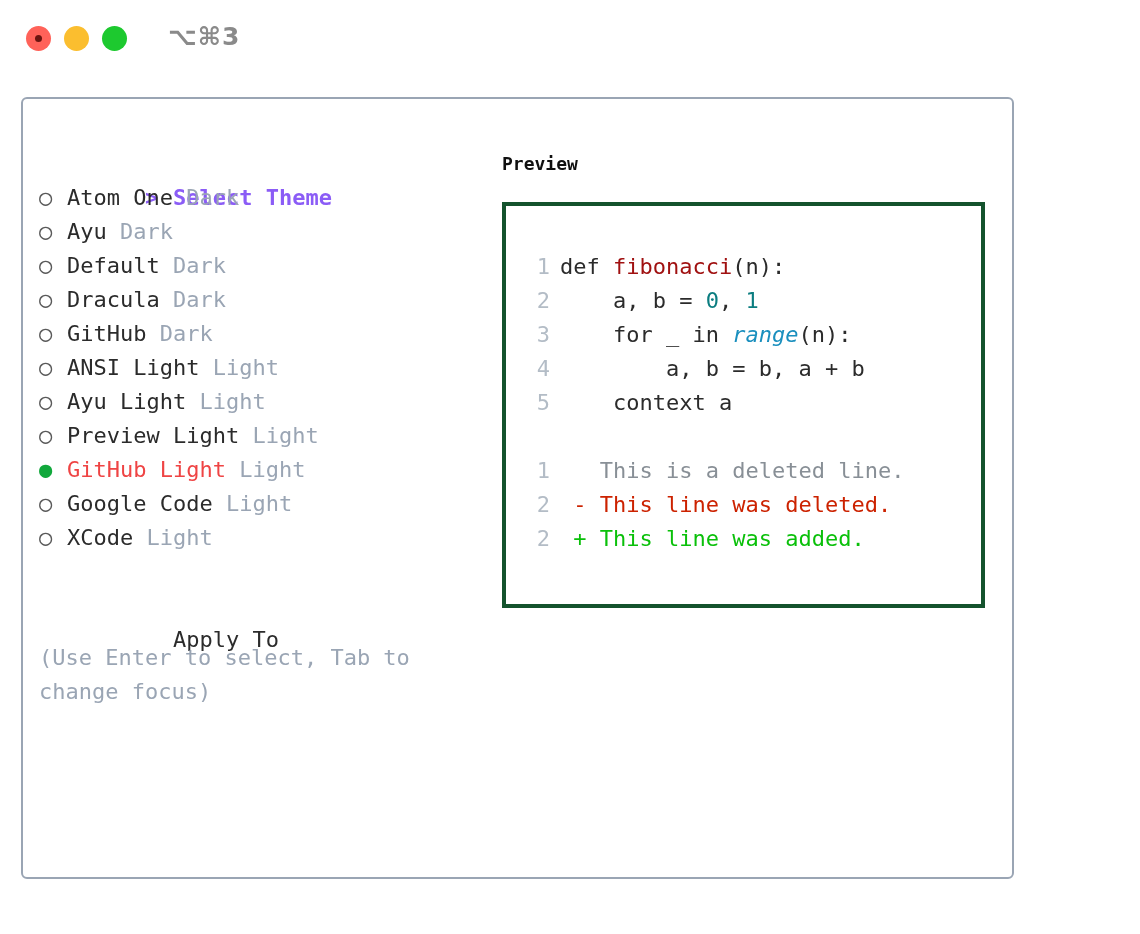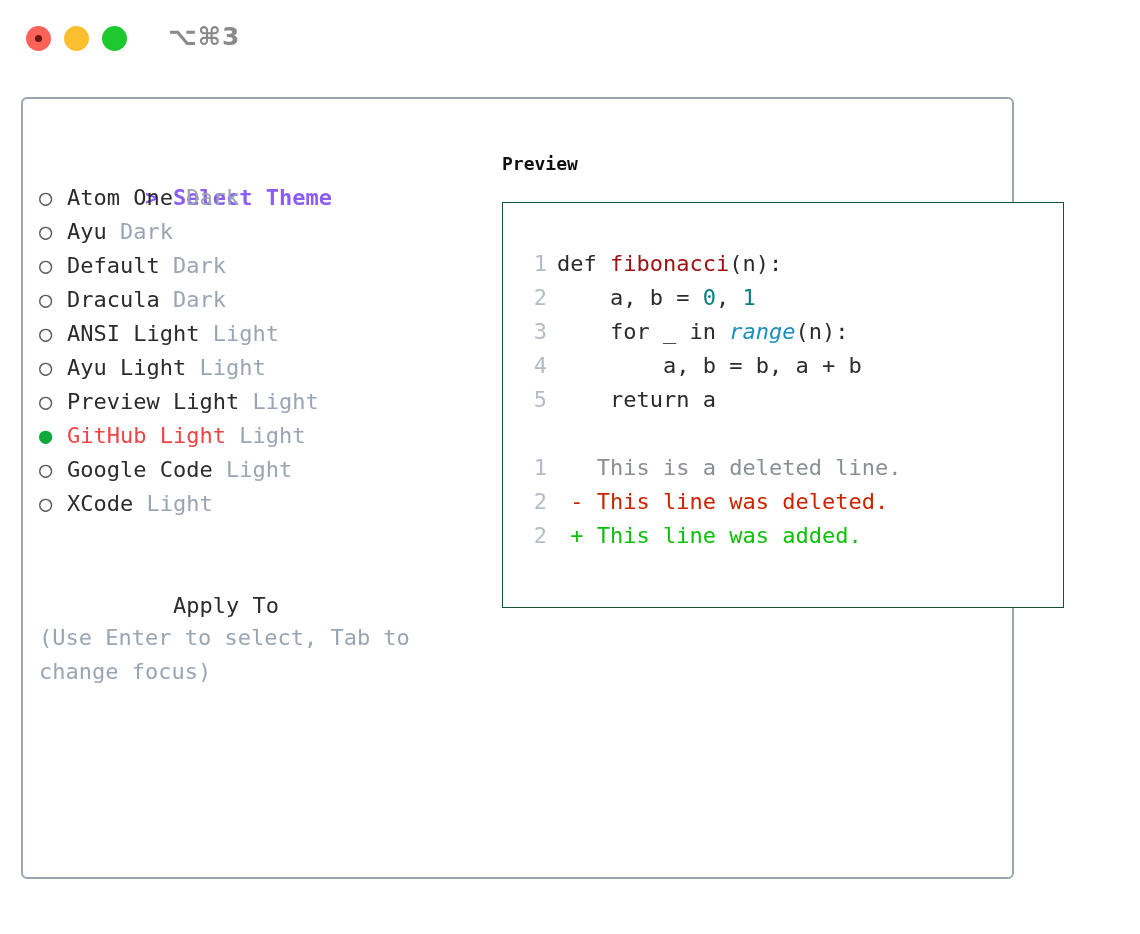--- a/index.html
+++ b/index.html
@@ -104,21 +104,21 @@
     color: #8b5cf6;
   }
   .bullet-off { color: #5a5a5a; }
   .bullet-on  { color: #11a83c; }
   .name-sel   { color: #ef4444; }
   .tag        { color: #9aa5b4; }
 
   .spacer-sm { height: 34px; }
 
   .hint {
-    margin-top: 32px;
+    margin-top: 18px;
     font-size: 22px;
     line-height: 34px;
     color: #9aa5b4;
     width: 400px;
     white-space: pre-wrap;
   }
 
   
   .right-col {
     position: absolute;
@@ -127,23 +127,23 @@
     width: 480px;
   }
   .preview-title {
     font-size: 18px;
     font-weight: bold;
     color: #101010;
     line-height: 34px;
   }
   .code-box {
     margin-top: 21px;
-    width: 562px;
+    width: 483px;
     height: 406px;
-    border: 1px solid #14532d;
+    border: 4px solid #14532d;
     box-sizing: border-box;
     background: #ffffff;
     position: relative;
   }
   .code-inner {
     position: absolute;
     left: 0; top: 44px;
     width: 100%;
   }
   .cline {
@@ -188,20 +188,21 @@
 
       <div class="row hdr">
         <span class="marker">&gt;</span><span>Select Theme</span>
       </div>
 
       <div id="theme-items">
           <div class="row"><span class="marker bullet-off">○</span><span>Atom One</span><span class="tag"> Dark</span></div>
           <div class="row"><span class="marker bullet-off">○</span><span>Ayu</span><span class="tag"> Dark</span></div>
           <div class="row"><span class="marker bullet-off">○</span><span>Default</span><span class="tag"> Dark</span></div>
           <div class="row"><span class="marker bullet-off">○</span><span>Dracula</span><span class="tag"> Dark</span></div>
+          <div class="row"><span class="marker bullet-off">○</span><span>GitHub</span><span class="tag"> Dark</span></div>
           <div class="row"><span class="marker bullet-off">○</span><span>ANSI Light</span><span class="tag"> Light</span></div>
           <div class="row"><span class="marker bullet-off">○</span><span>Ayu Light</span><span class="tag"> Light</span></div>
           <div class="row"><span class="marker bullet-off">○</span><span>Preview Light</span><span class="tag"> Light</span></div>
           <div class="row"><span class="marker bullet-on">●</span><span class="name-sel">GitHub Light</span><span class="tag"> Light</span></div>
           <div class="row"><span class="marker bullet-off">○</span><span>Google Code</span><span class="tag"> Light</span></div>
           <div class="row"><span class="marker bullet-off">○</span><span>XCode</span><span class="tag"> Light</span></div>
         </div>
 
       <div class="spacer-sm"></div>
 
@@ -216,21 +217,21 @@
     <div class="right-col">
       <div class="preview-title">Preview</div>
 
       <div class="code-box">
         <div class="code-inner">
           <div id="code-lines">
               <div class="cline"><span class="lno">1</span><span class="kw">def </span><span class="fn">fibonacci</span><span class="kw">(n):</span></div>
               <div class="cline"><span class="lno">2</span><span class="kw">    a, b = </span><span class="num">0</span><span class="kw">, </span><span class="num">1</span></div>
               <div class="cline"><span class="lno">3</span><span class="kw">    for _ in </span><span class="bi">range</span><span class="kw">(n):</span></div>
               <div class="cline"><span class="lno">4</span><span class="kw">        a, b = b, a + b</span></div>
-              <div class="cline"><span class="lno">5</span><span class="kw">    return a</span></div>
+              <div class="cline"><span class="lno">5</span><span class="kw">    context a</span></div>
             </div>
           <div class="gap"></div>
           <div id="diff-lines">
               <div class="cline"><span class="lno">1</span><span class="ctx">   This is a deleted line.</span></div>
               <div class="cline"><span class="lno">2</span><span class="del"> - This line was deleted.</span></div>
               <div class="cline"><span class="lno">2</span><span class="add"> + This line was added.</span></div>
             </div>
         </div>
       </div>
     </div>

